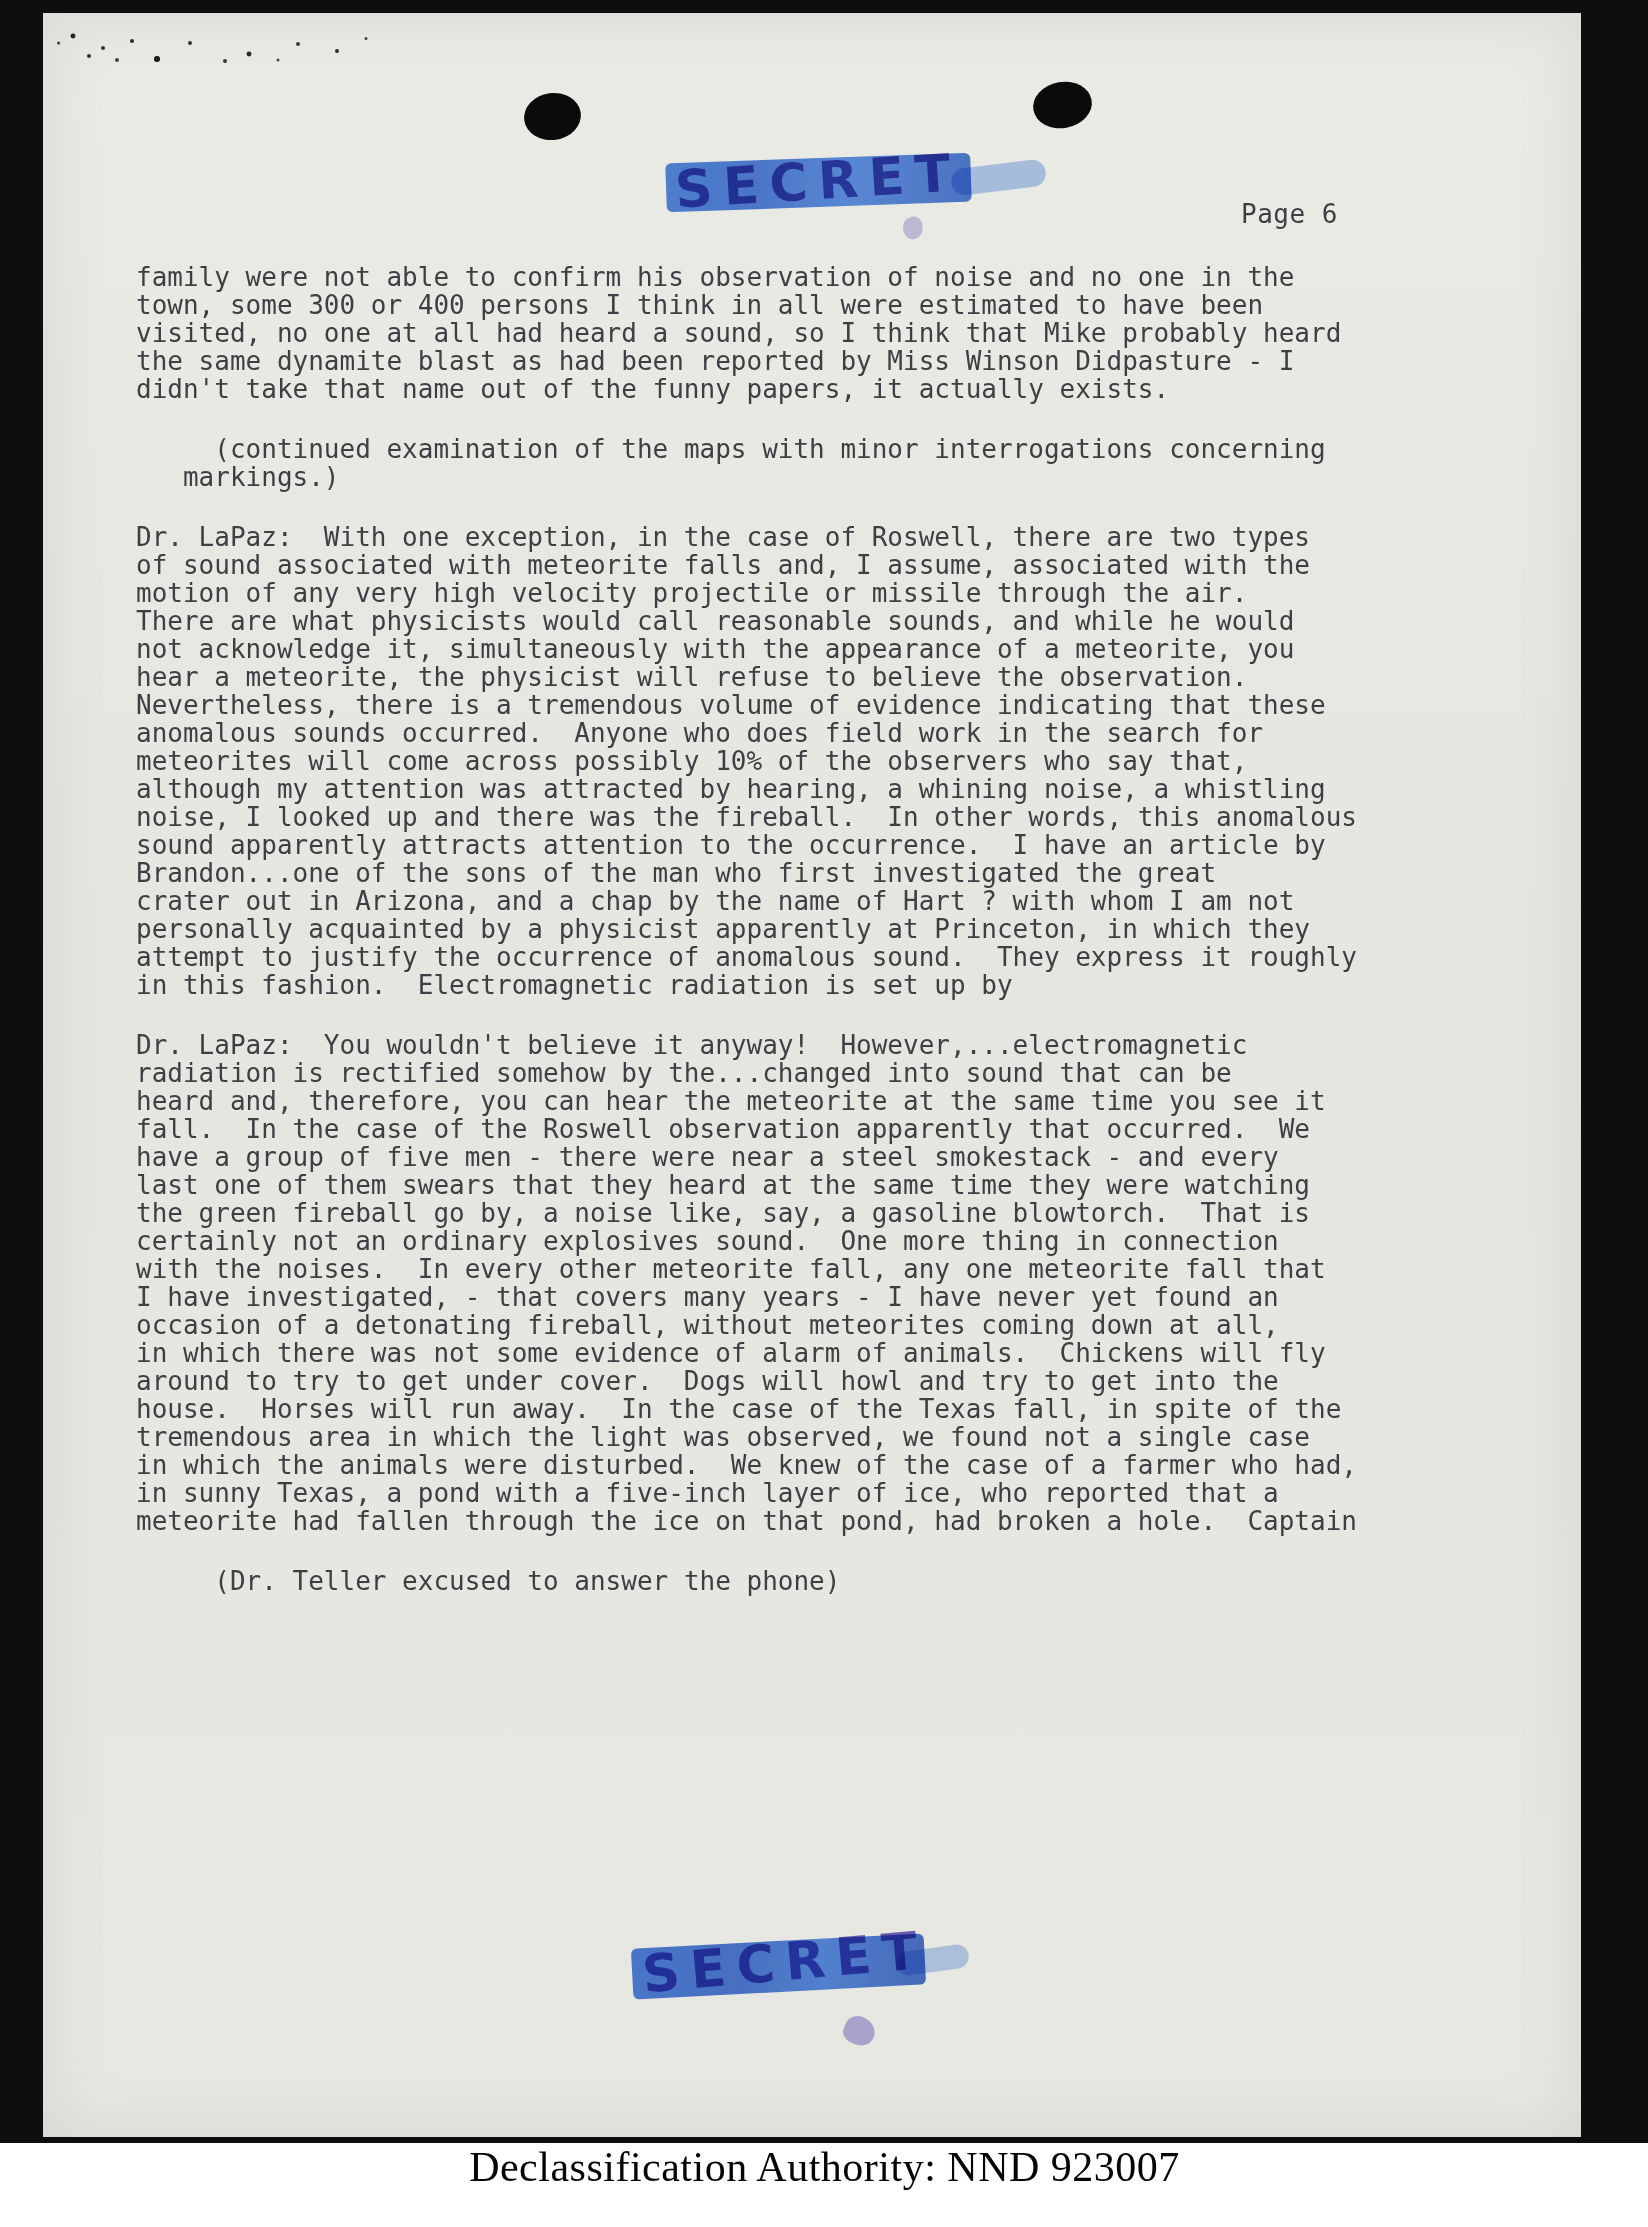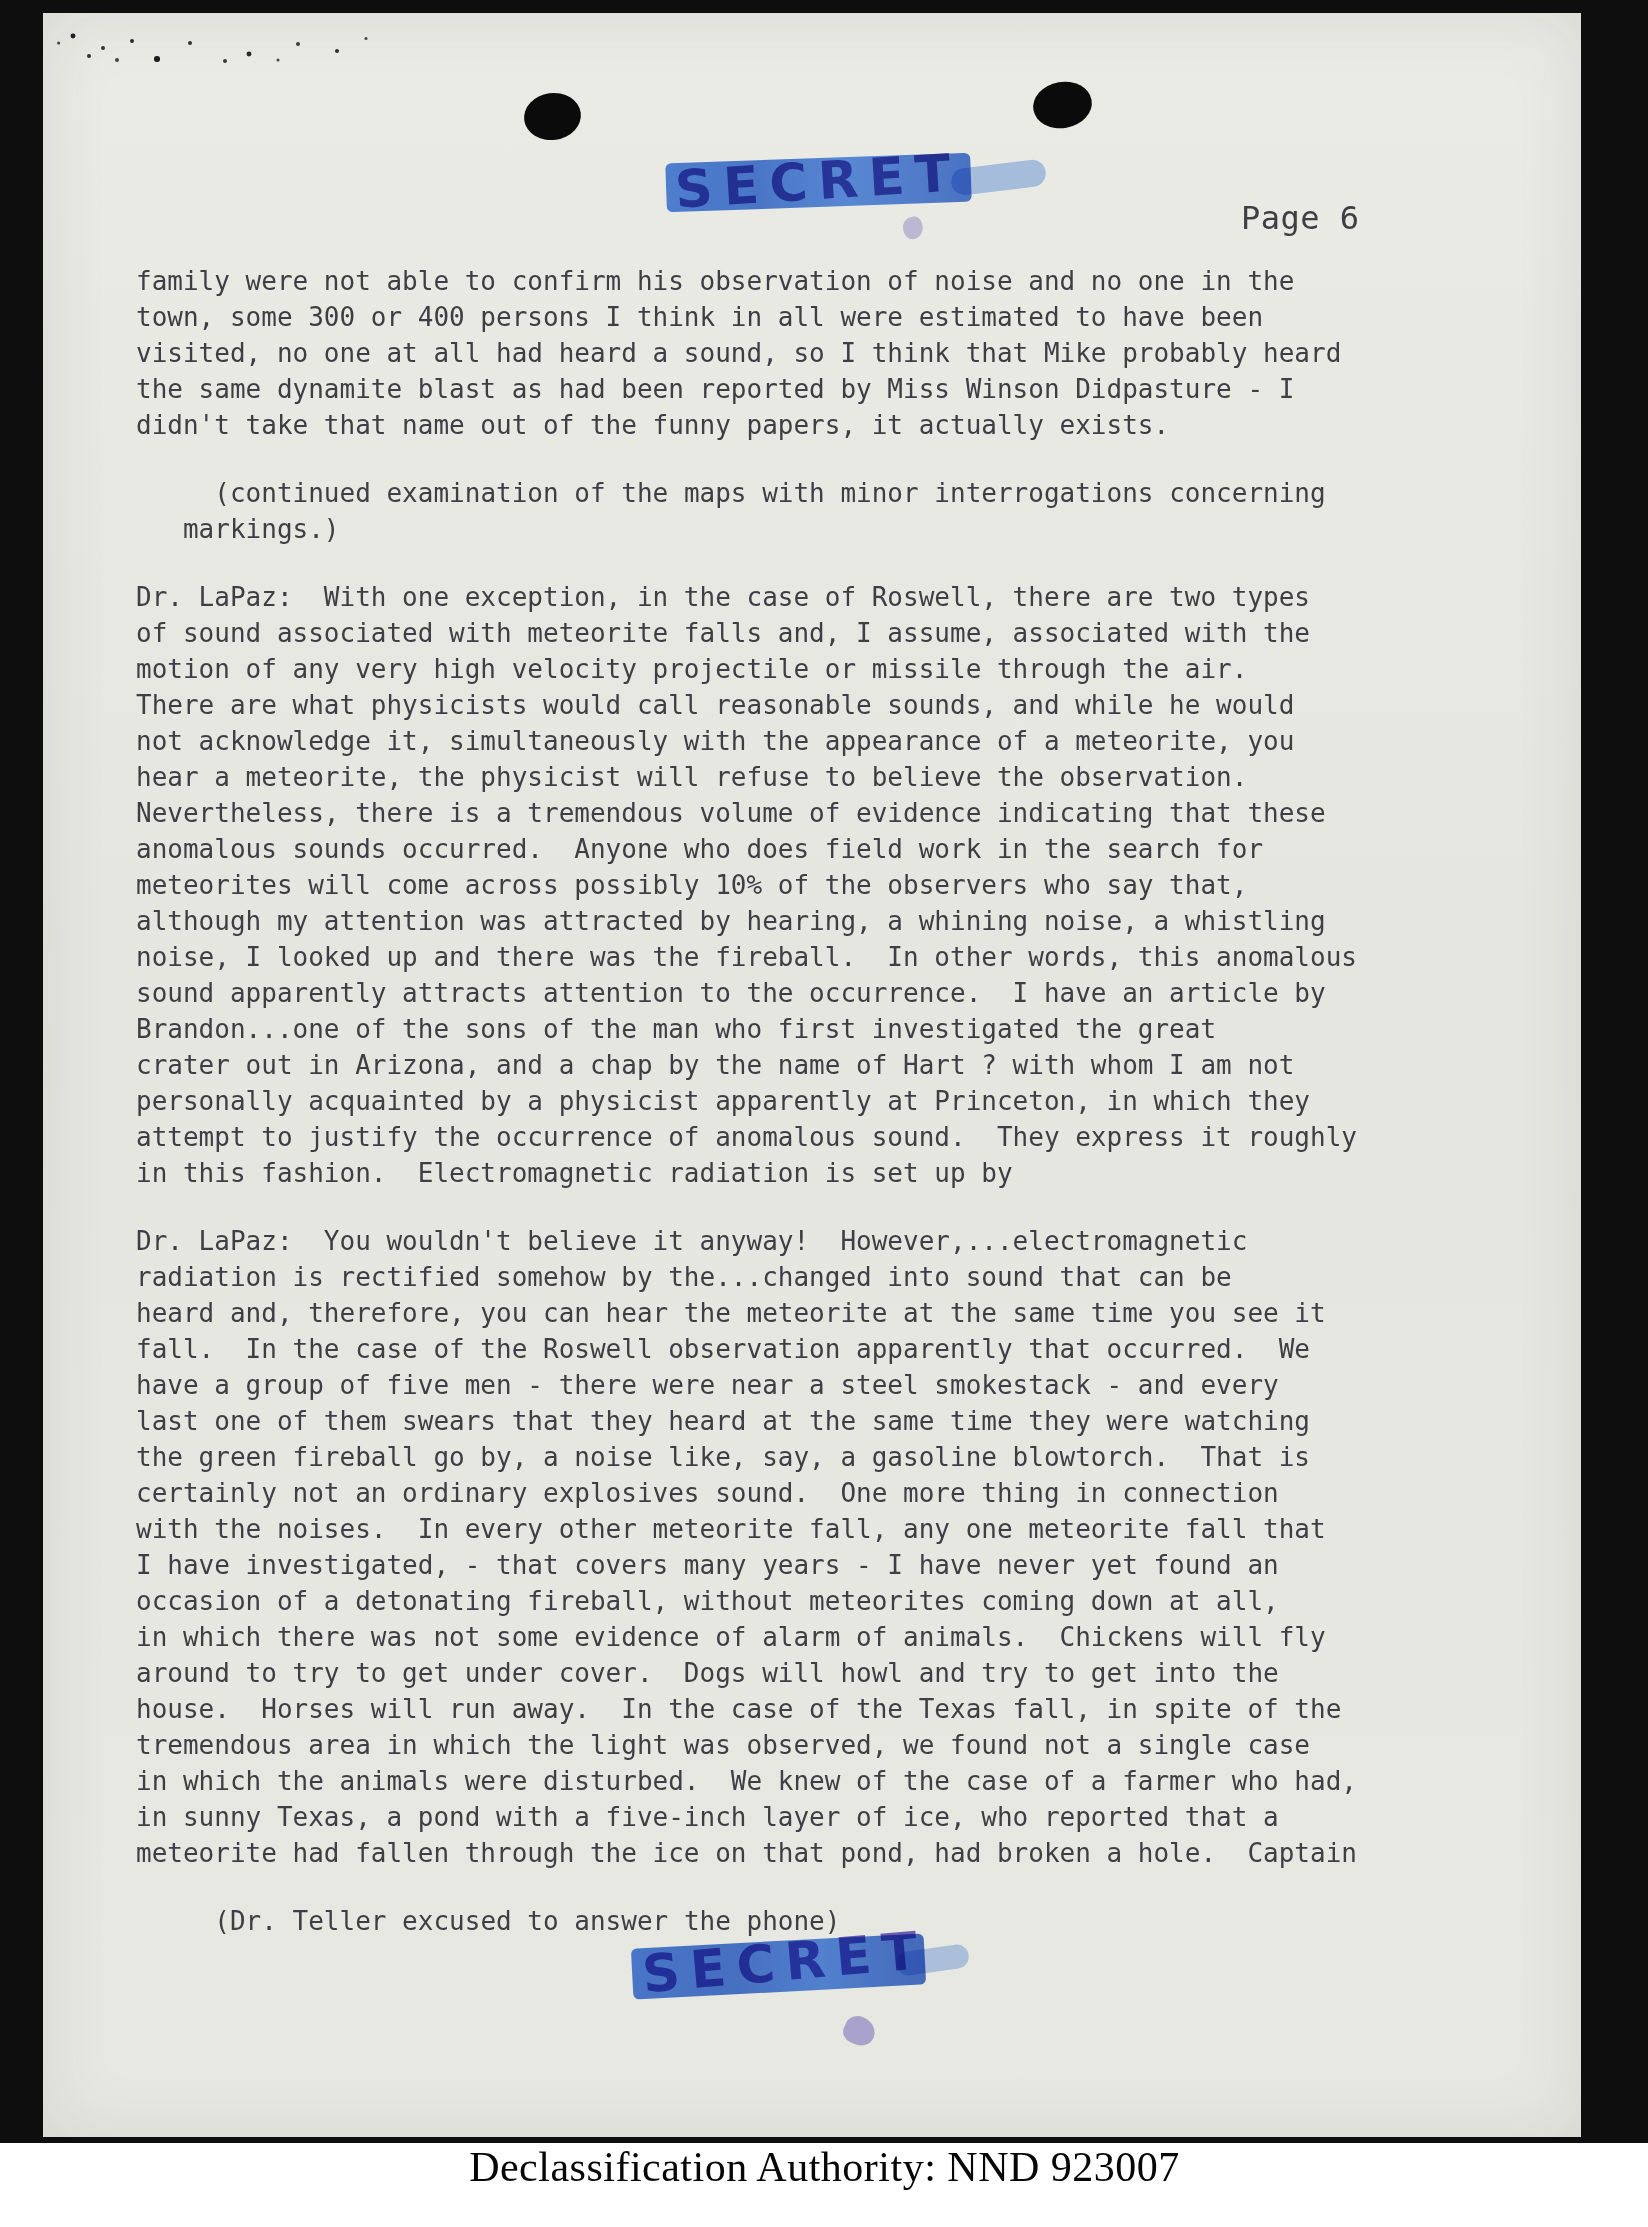--- a/index.html
+++ b/index.html
@@ -43,32 +43,32 @@
     background: #0b0b0b;
     border-radius: 50%;
   }
   .hole-left  { left: 481px;  top: 80px; width: 57px; height: 47px; transform: rotate(-8deg); }
   .hole-right { left: 990px; top: 69px; width: 59px; height: 46px; transform: rotate(-10deg); }
 
   
   .page-num {
     position: absolute;
     left: 1198px; top: 186px;
-    font-size: 32px;
+    font-size: 26px;
     color: #3f3e44;
     letter-spacing: 0.5px;
   }
 
   
   .typed {
     position: absolute;
     left: 93px; top: 250px;
     width: 1288px;
     font-size: 26px;
-    line-height: 36px;
+    line-height: 28px;
     color: #3f3e44;
     text-align: left;
   }
   .typed p {
     margin: 0 0 32px 0;
     white-space: pre-wrap;
   }
 
   
   .stamp { position: absolute; }

